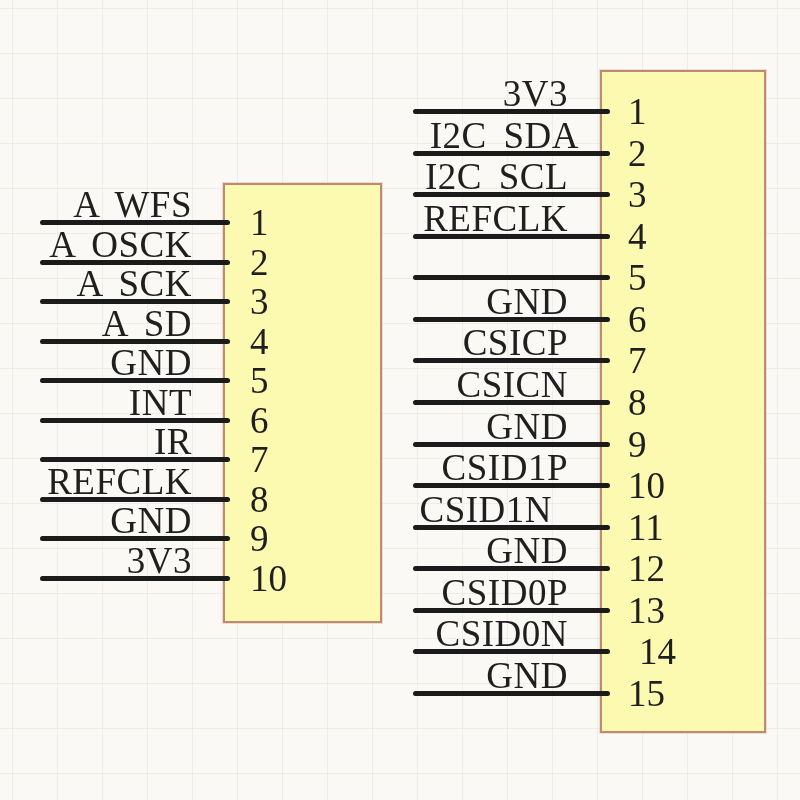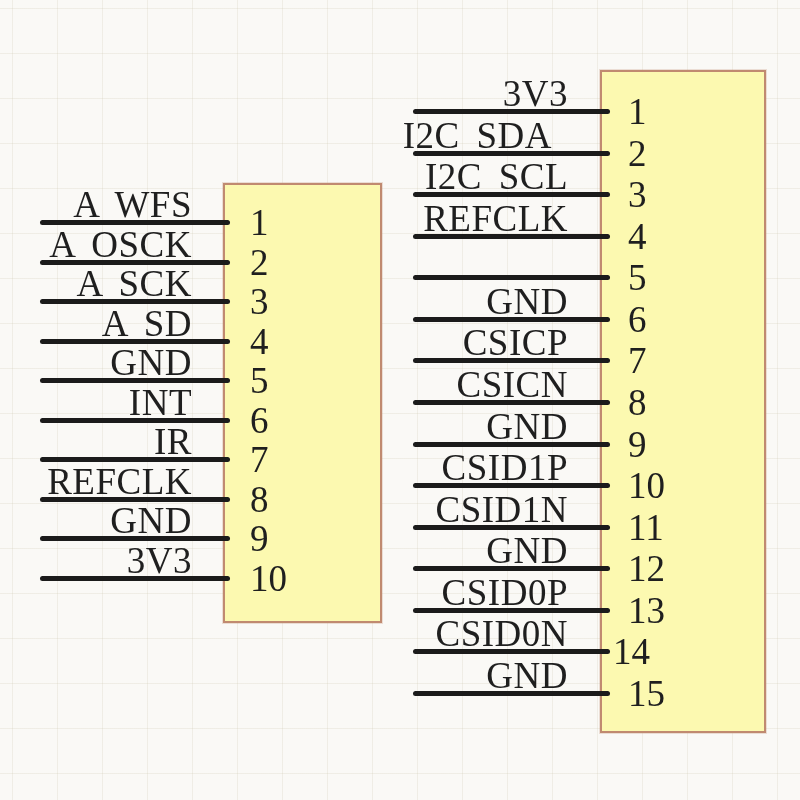--- a/index.html
+++ b/index.html
@@ -91,21 +91,21 @@
       <div class="pin-line" style="left: 40px; top: 576px; width: 190px;"></div>
       <div class="pin-label" style="right: 608px; top: 539px;">3V3</div>
       <div class="pin-number" style="left: 250px; top: 558px;">10</div>
     </div>
   <div>
       <div class="pin-box" style="left: 600px; top: 70px; width: 166px; height: 663px;"></div>
       <div class="pin-line" style="left: 413px; top: 109px; width: 197px;"></div>
       <div class="pin-label" style="right: 232px; top: 72px;">3V3</div>
       <div class="pin-number" style="left: 628px; top: 91px;">1</div>
       <div class="pin-line" style="left: 413px; top: 151px; width: 197px;"></div>
-      <div class="pin-label" style="right: 248px; top: 114px;">I2C SDA</div>
+      <div class="pin-label" style="right: 221px; top: 114px;">I2C SDA</div>
       <div class="pin-number" style="left: 628px; top: 133px;">2</div>
       <div class="pin-line" style="left: 413px; top: 192px; width: 197px;"></div>
       <div class="pin-label" style="right: 232px; top: 155px;">I2C SCL</div>
       <div class="pin-number" style="left: 628px; top: 174px;">3</div>
       <div class="pin-line" style="left: 413px; top: 234px; width: 197px;"></div>
       <div class="pin-label" style="right: 232px; top: 197px;">REFCLK</div>
       <div class="pin-number" style="left: 628px; top: 216px;">4</div>
       <div class="pin-line" style="left: 413px; top: 275px; width: 197px;"></div>
       <div class="pin-number" style="left: 628px; top: 257px;">5</div>
       <div class="pin-line" style="left: 413px; top: 317px; width: 197px;"></div>
@@ -117,28 +117,28 @@
       <div class="pin-line" style="left: 413px; top: 400px; width: 197px;"></div>
       <div class="pin-label" style="right: 232px; top: 363px;">CSICN</div>
       <div class="pin-number" style="left: 628px; top: 382px;">8</div>
       <div class="pin-line" style="left: 413px; top: 442px; width: 197px;"></div>
       <div class="pin-label" style="right: 232px; top: 405px;">GND</div>
       <div class="pin-number" style="left: 628px; top: 424px;">9</div>
       <div class="pin-line" style="left: 413px; top: 483px; width: 197px;"></div>
       <div class="pin-label" style="right: 232px; top: 446px;">CSID1P</div>
       <div class="pin-number" style="left: 628px; top: 465px;">10</div>
       <div class="pin-line" style="left: 413px; top: 525px; width: 197px;"></div>
-      <div class="pin-label" style="right: 232px; top: 488px; margin-left: 20px;">CSID1N</div>
+      <div class="pin-label" style="right: 248px; top: 488px; margin-left: 20px;">CSID1N</div>
       <div class="pin-number" style="left: 628px; top: 507px;">11</div>
       <div class="pin-line" style="left: 413px; top: 566px; width: 197px;"></div>
       <div class="pin-label" style="right: 232px; top: 529px;">GND</div>
       <div class="pin-number" style="left: 628px; top: 548px;">12</div>
       <div class="pin-line" style="left: 413px; top: 608px; width: 197px;"></div>
       <div class="pin-label" style="right: 232px; top: 571px;">CSID0P</div>
       <div class="pin-number" style="left: 628px; top: 590px;">13</div>
       <div class="pin-line" style="left: 413px; top: 649px; width: 197px;"></div>
       <div class="pin-label" style="right: 232px; top: 612px;">CSID0N</div>
-      <div class="pin-number" style="left: 613px; top: 631px;">14</div>
+      <div class="pin-number" style="left: 639px; top: 631px;">14</div>
       <div class="pin-line" style="left: 413px; top: 691px; width: 197px;"></div>
       <div class="pin-label" style="right: 232px; top: 654px;">GND</div>
       <div class="pin-number" style="left: 628px; top: 673px; text-align: right;">15</div>
     </div>
 </div>
 
 </body></html>

